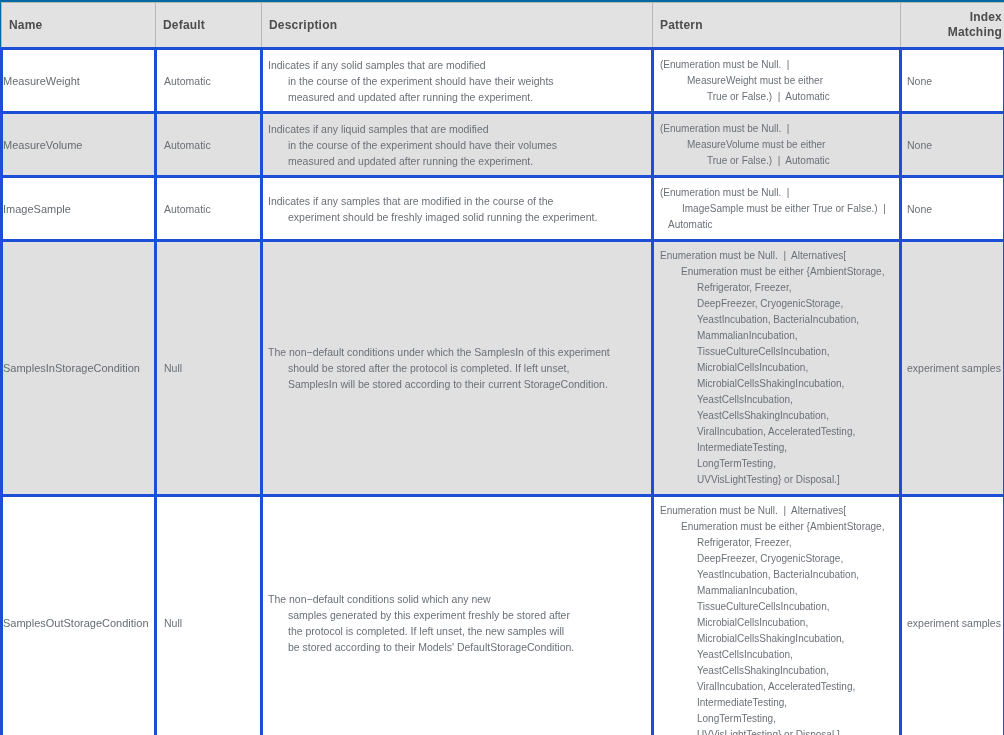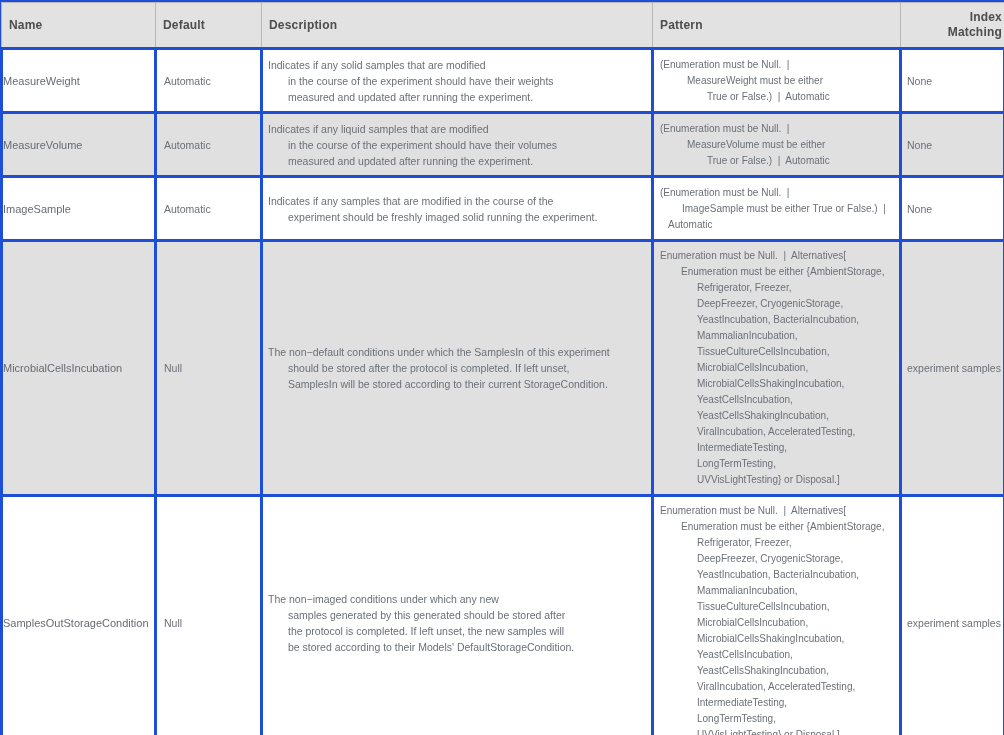--- a/index.html
+++ b/index.html
@@ -5,21 +5,21 @@
   html, body {
     margin: 0;
     padding: 0;
     background: #ffffff;
     font-family: "Liberation Sans", "DejaVu Sans", sans-serif;
   }
   .page {
     width: 1004px;
     height: 735px;
     overflow: hidden;
-    background: #1d4ed8;
+    background: #0369a1;
   }
   table.opts {
     border-collapse: collapse;
     table-layout: fixed;
     width: 1003px;
     margin: 2px 0 0 0;
   }
   col.c1 { width: 154px; }
   col.c2 { width: 106px; }
   col.c3 { width: 391px; }
@@ -163,21 +163,21 @@
         <div class="ln p1b">ImageSample must be either True or False.)  |</div>
         <div class="ln p3">Automatic</div>
       </td>
       <td class="c-idx">
             <div class="ln">None</div>
           </td>
     </tr>
 
     <tr class="h252 alt">
       <td class="c-name">
-            <div class="ln">MicrobialCellsIncubation</div>
+            <div class="ln">SamplesInStorageCondition</div>
           </td>
       <td class="c-def">
             <div class="ln">Null</div>
           </td>
       <td class="c-desc">
         <div class="ln">The non−default conditions under which the SamplesIn of this experiment</div>
         <div class="ln d1">should be stored after the protocol is completed. If left unset,</div>
         <div class="ln d1">SamplesIn will be stored according to their current StorageCondition.</div>
       </td>
       <td class="c-pat">
@@ -203,22 +203,22 @@
     </tr>
 
     <tr class="h252 last">
       <td class="c-name">
             <div class="ln">SamplesOutStorageCondition</div>
           </td>
       <td class="c-def">
             <div class="ln">Null</div>
           </td>
       <td class="c-desc">
-        <div class="ln">The non−imaged conditions under which any new</div>
-        <div class="ln d1">samples generated by this generated should be stored after</div>
+        <div class="ln">The non−default conditions solid which any new</div>
+        <div class="ln d1">samples generated by this experiment freshly be stored after</div>
         <div class="ln d1">the protocol is completed. If left unset, the new samples will</div>
         <div class="ln d1">be stored according to their Models' DefaultStorageCondition.</div>
       </td>
       <td class="c-pat">
         <div class="ln">Enumeration must be Null.  |  Alternatives[</div>
         <div class="ln pa">Enumeration must be either {AmbientStorage,</div>
         <div class="ln pb">Refrigerator, Freezer,</div>
         <div class="ln pb">DeepFreezer, CryogenicStorage,</div>
         <div class="ln pb">YeastIncubation, BacteriaIncubation,</div>
         <div class="ln pb">MammalianIncubation,</div>

